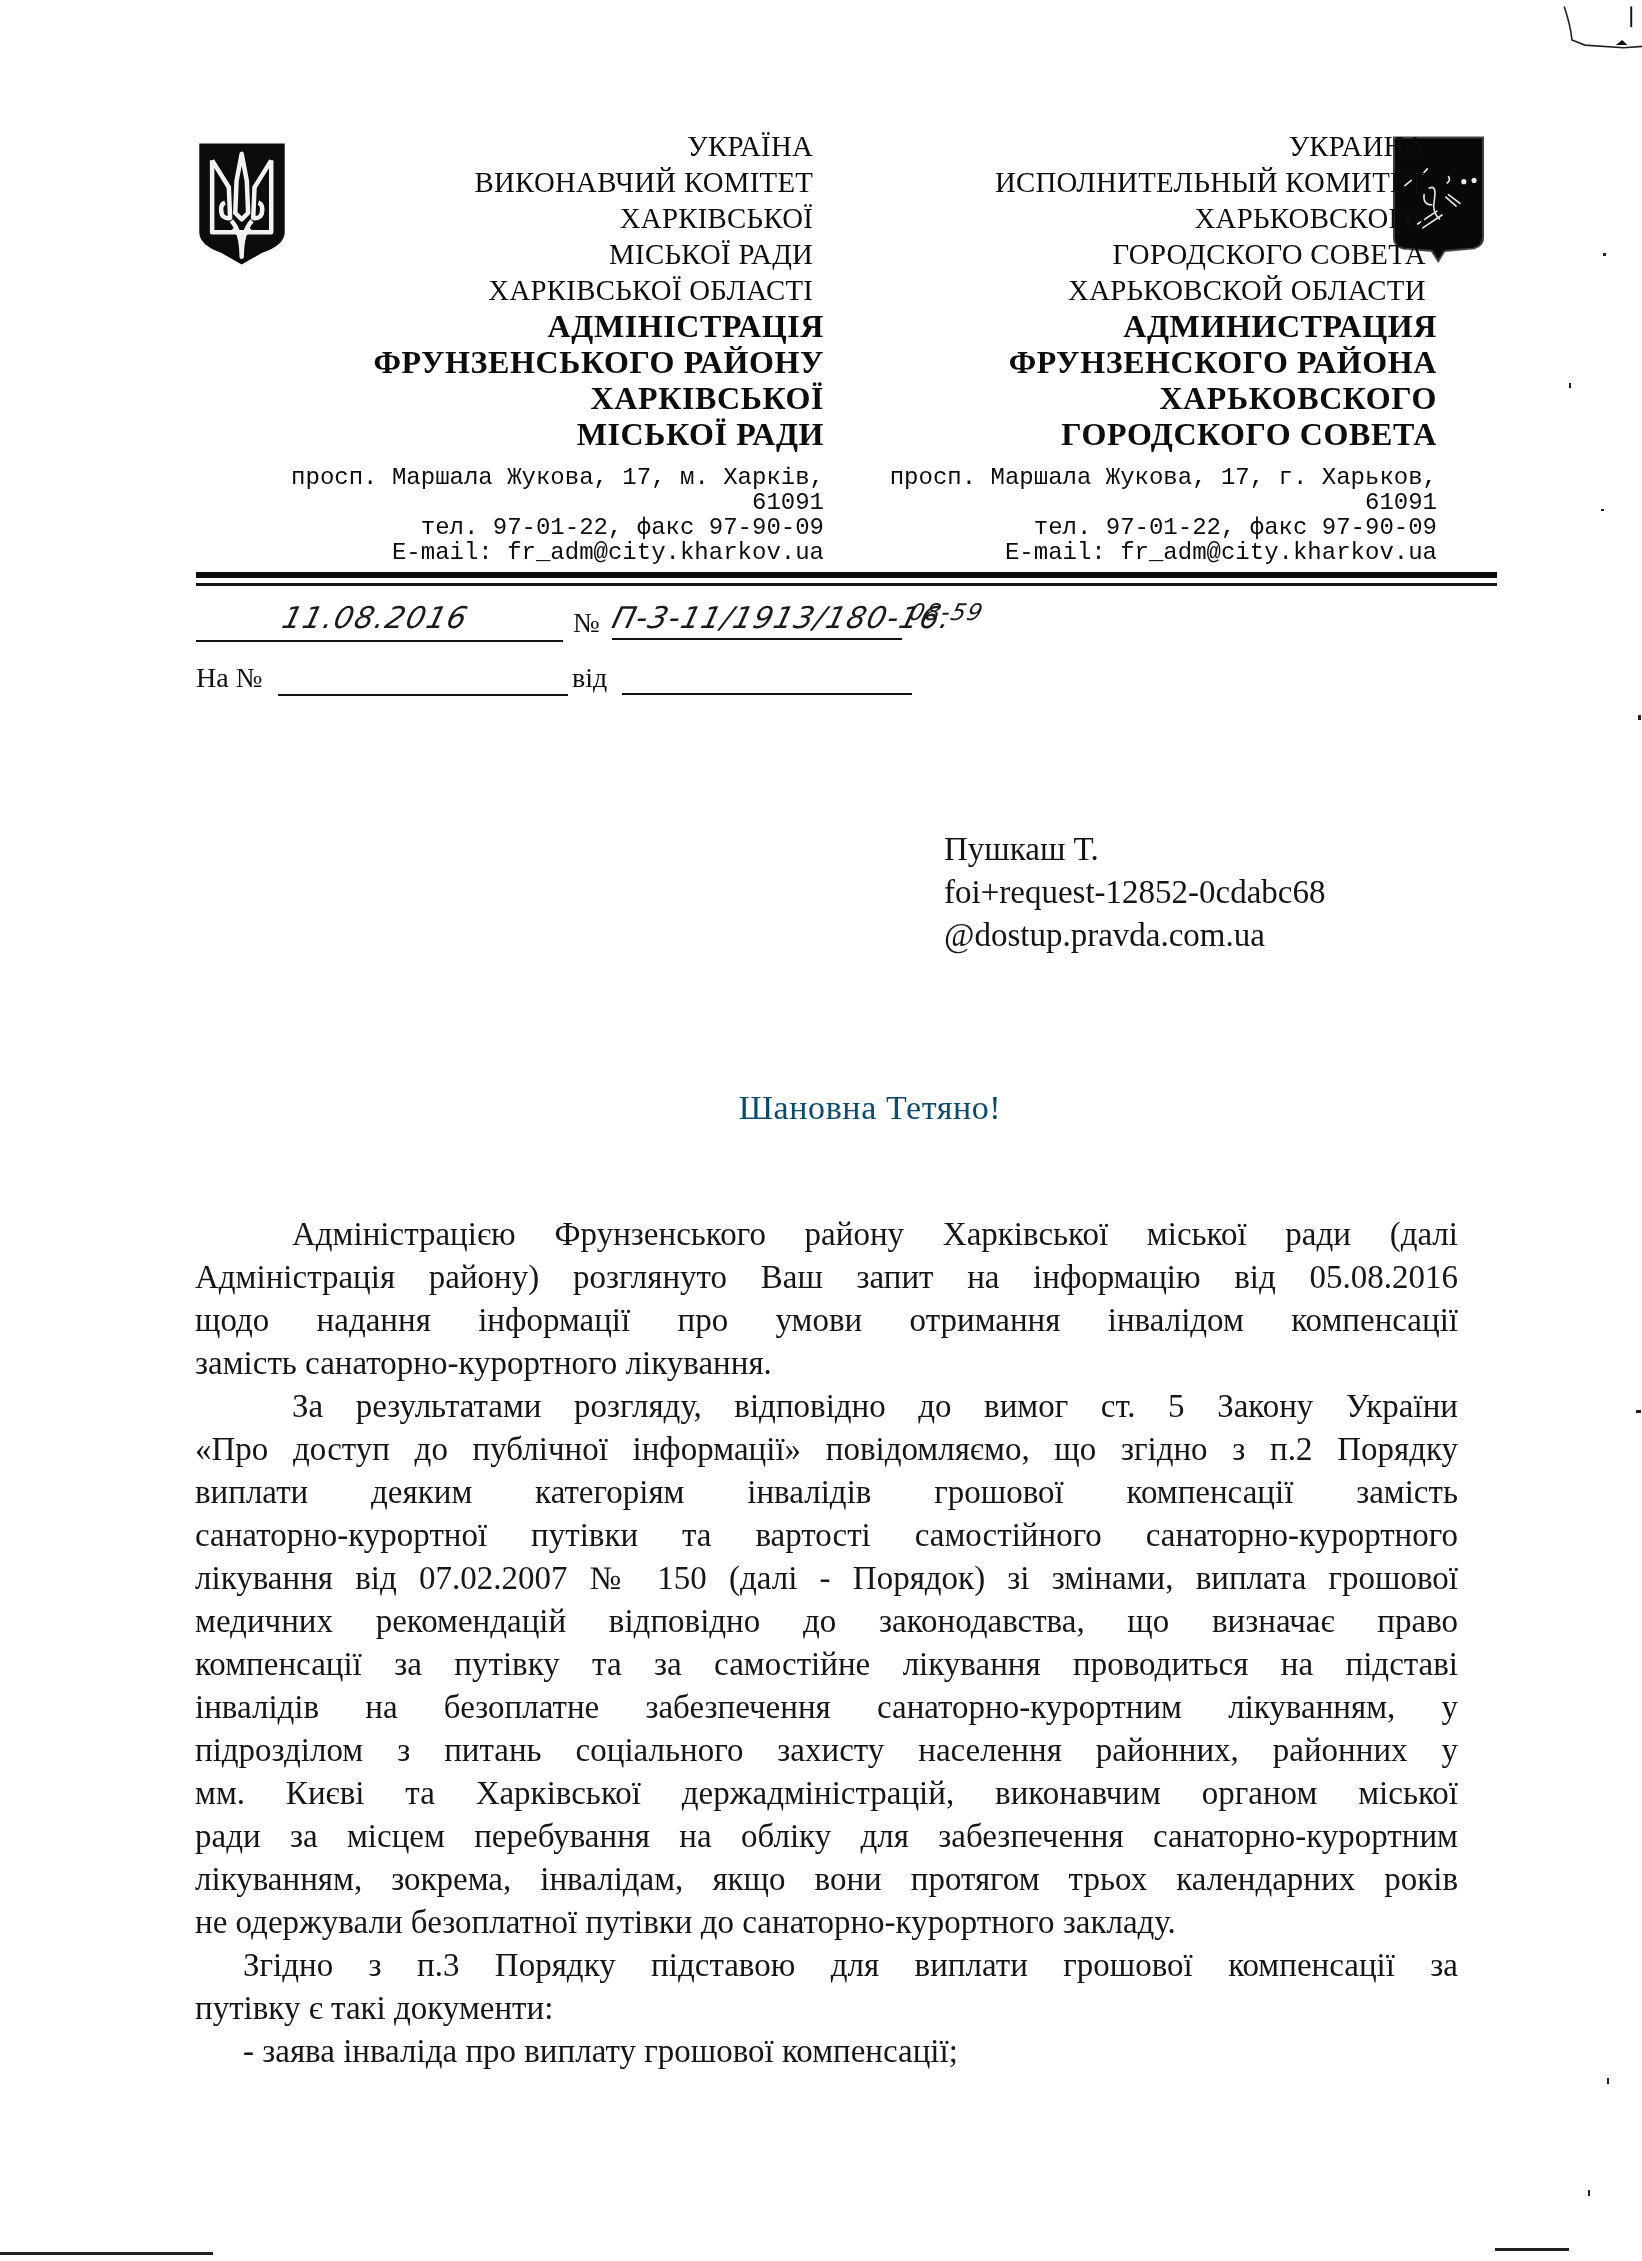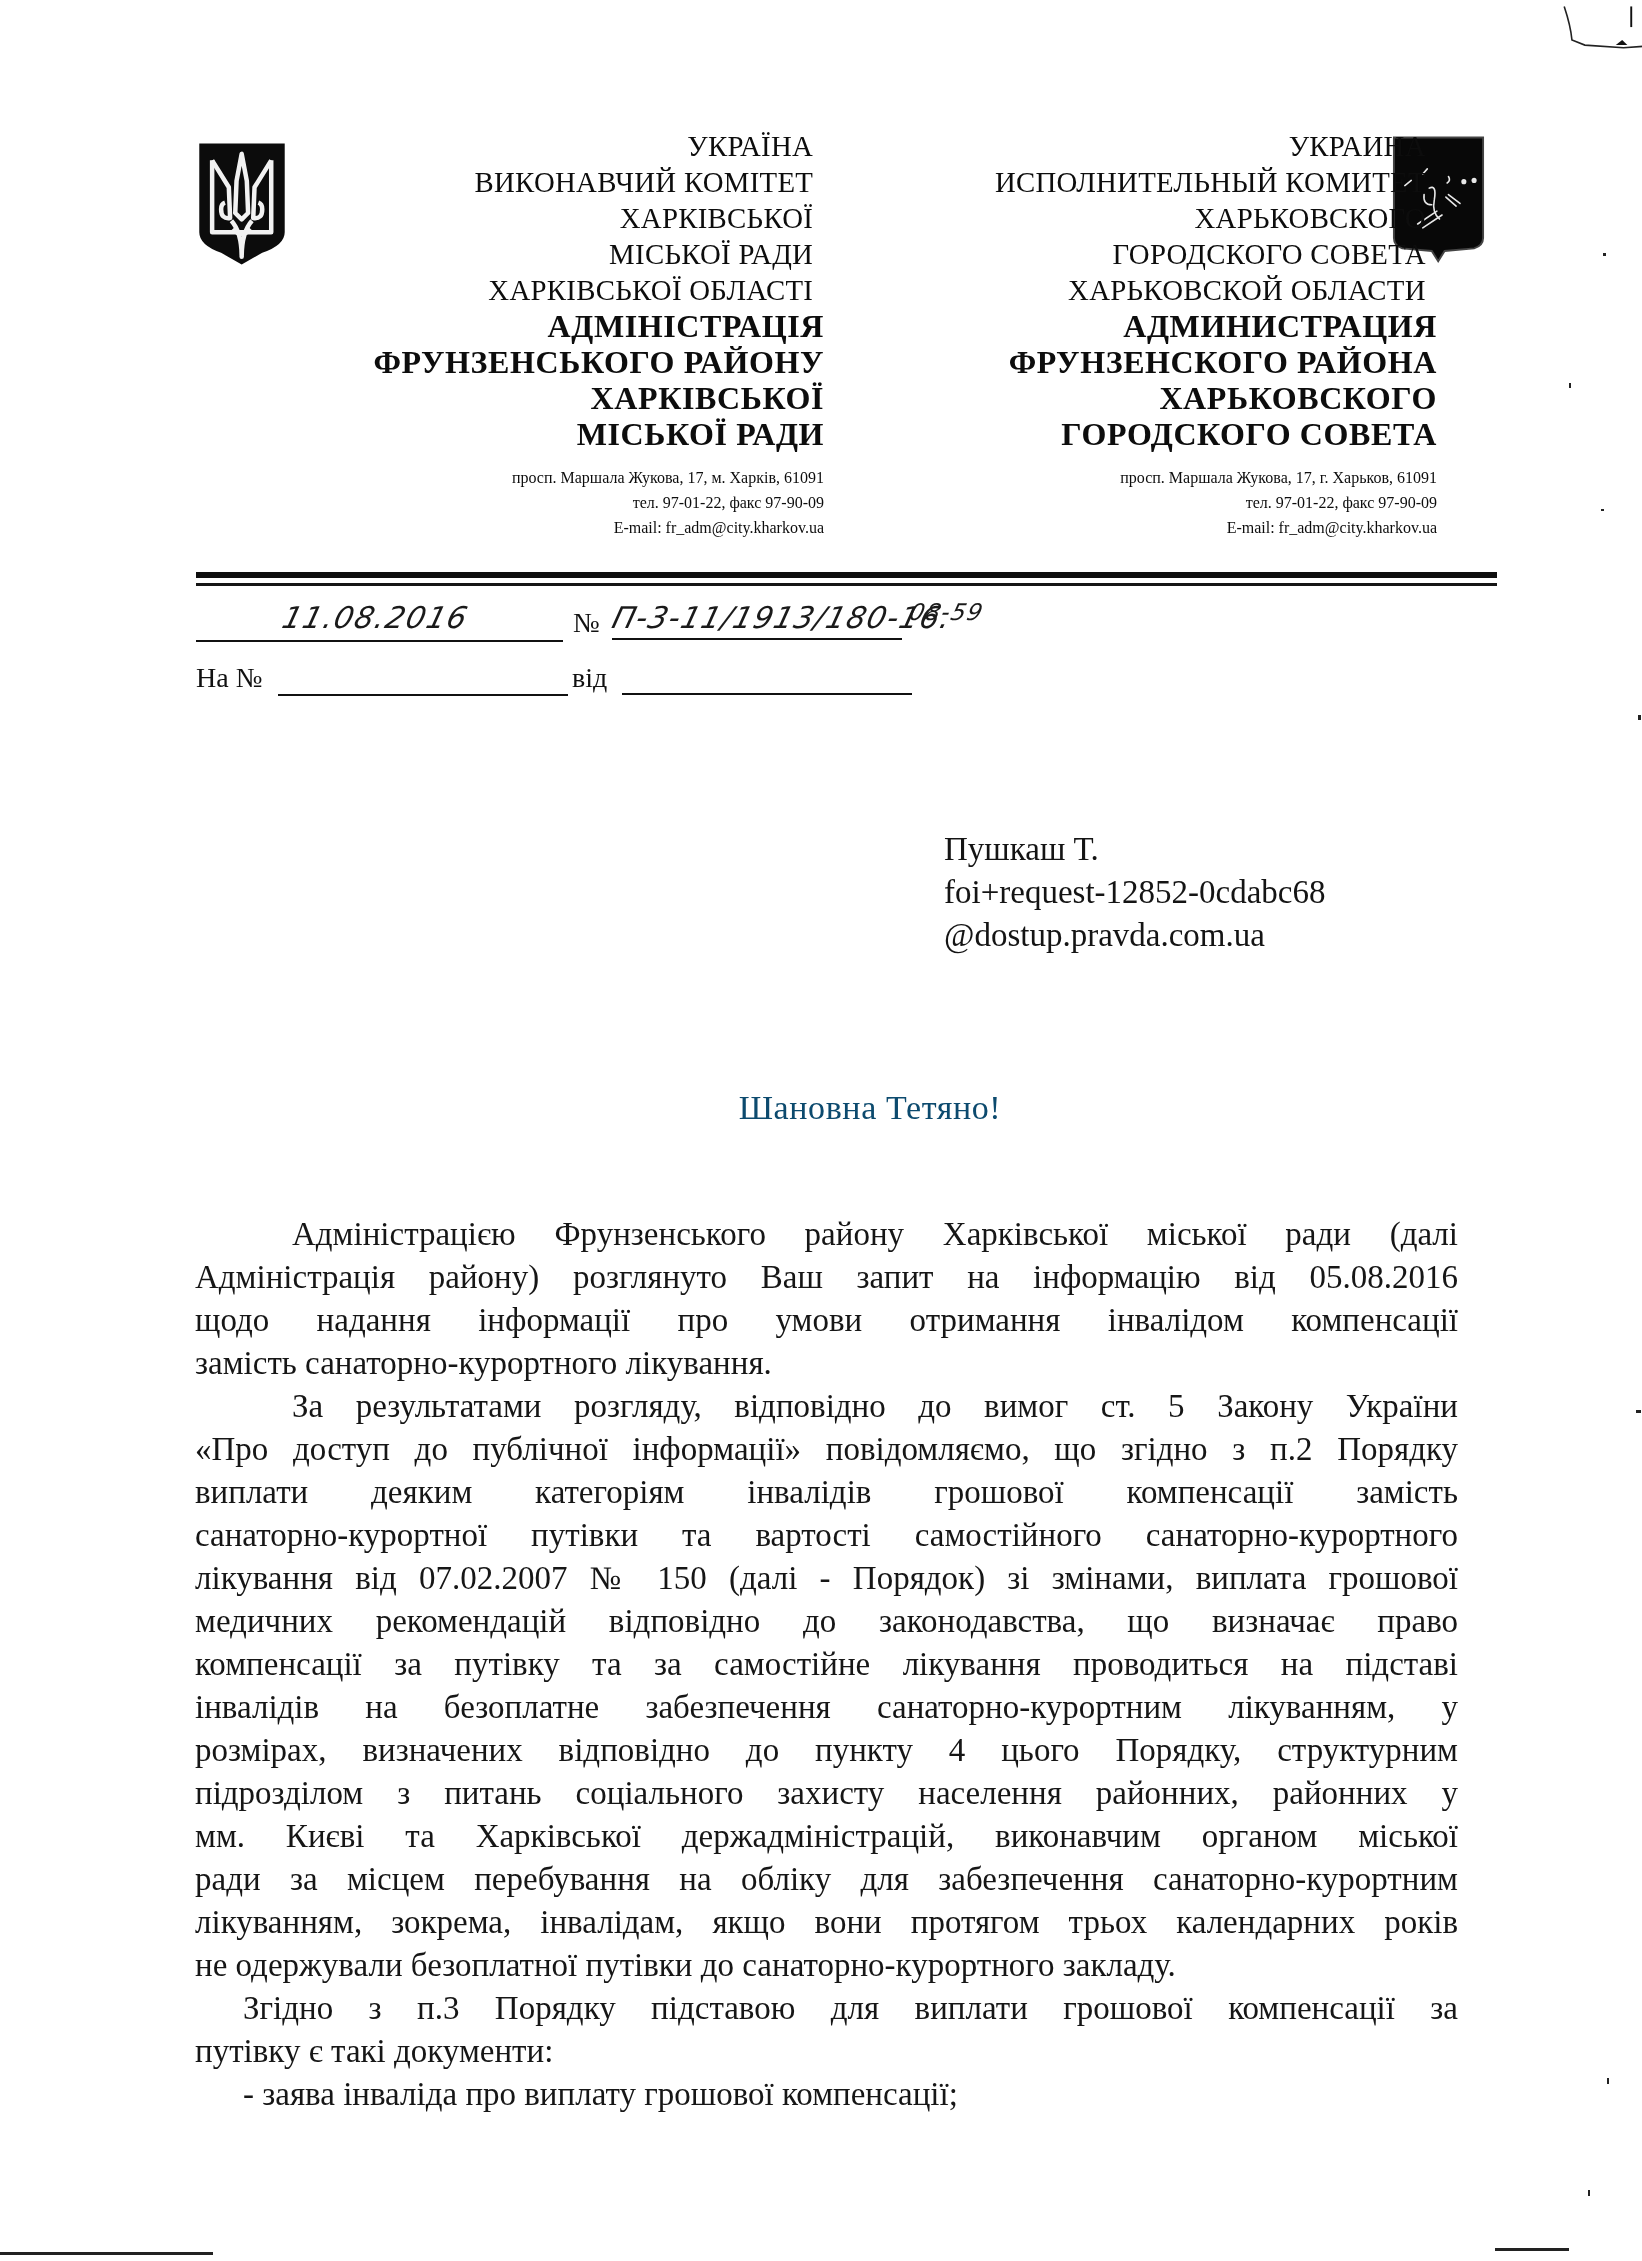--- a/index.html
+++ b/index.html
@@ -2,21 +2,21 @@
 <html style="font-size:10.3px"><head>
 <meta charset="utf-8">
 <style>
   html, body { margin: 0; padding: 0; background: #ffffff; }
   body { width: 1643px; height: 2261px; position: relative; overflow: hidden; color: #111; }
   .page { position: absolute; left: 0; top: 0; width: 1643px; height: 2261px; background: #fff; }
 
   .hdr-col { position: absolute; top: 128px; text-align: right; font-family: "Liberation Serif", serif; color: #0d0d0d; }
   .hdr-col .l { display: block; font-size: 30px; line-height: 36px; letter-spacing: 0.3px; transform: scaleX(0.96); }
   .hdr-col .b { display: block; font-size: 32px; line-height: 36px; font-weight: bold; letter-spacing: 0.6px; }
-  .hdr-col .addr { display: block; font-size: 16px; line-height: 25px; }
+  .hdr-col .addr { display: block; font-size: 24px; line-height: 25px; font-family: Liberation Mono, monospace; }
   .hdr-col .gap { display: block; height: 13px; }
   .col-left { left: 283px; width: 541px; }
   .col-right { left: 877px; width: 560px; }
 
   .emblem { position: absolute; }
   .emblem-ua { left: 198px; top: 142px; width: 88px; height: 124px; }
   .emblem-kh { left: 1392px; top: 135px; width: 93px; height: 128px; }
 
   .rule-thick { position: absolute; left: 196px; top: 572px; width: 1301px; height: 6.4px; background: #0e0e0e; }
   .rule-thin { position: absolute; left: 196px; top: 583px; width: 1301px; height: 2.6px; background: #151515; }
@@ -134,21 +134,20 @@
     </div>
     <div>
       <span class="ln ind">За результатами розгляду, відповідно до вимог ст. 5 Закону України</span>
       <span class="ln">«Про доступ до публічної інформації» повідомляємо, що згідно з п.2 Порядку</span>
       <span class="ln">виплати деяким категоріям інвалідів грошової компенсації замість</span>
       <span class="ln">санаторно-курортної путівки та вартості самостійного санаторно-курортного</span>
       <span class="ln">лікування від 07.02.2007 № 150 (далі - Порядок) зі змінами, виплата грошової</span>
       <span class="ln">медичних рекомендацій відповідно до законодавства, що визначає право</span>
       <span class="ln">компенсації за путівку та за самостійне лікування проводиться на підставі</span>
       <span class="ln">інвалідів на безоплатне забезпечення санаторно-курортним лікуванням, у</span>
-      <span class="ln">розмірах, визначених відповідно до пункту 4 цього Порядку, структурним</span>
       <span class="ln">підрозділом з питань соціального захисту населення районних, районних у</span>
       <span class="ln">мм. Києві та Харківської держадміністрацій, виконавчим органом міської</span>
       <span class="ln">ради за місцем перебування на обліку для забезпечення санаторно-курортним</span>
       <span class="ln">лікуванням, зокрема, інвалідам, якщо вони протягом трьох календарних років</span>
       <span class="ln last">не одержували безоплатної путівки до санаторно-курортного закладу.</span>
     </div>
     <div>
       <span class="ln ind2">Згідно з п.3 Порядку підставою для виплати грошової компенсації за</span>
       <span class="ln last">путівку є такі документи:</span>
     </div>

